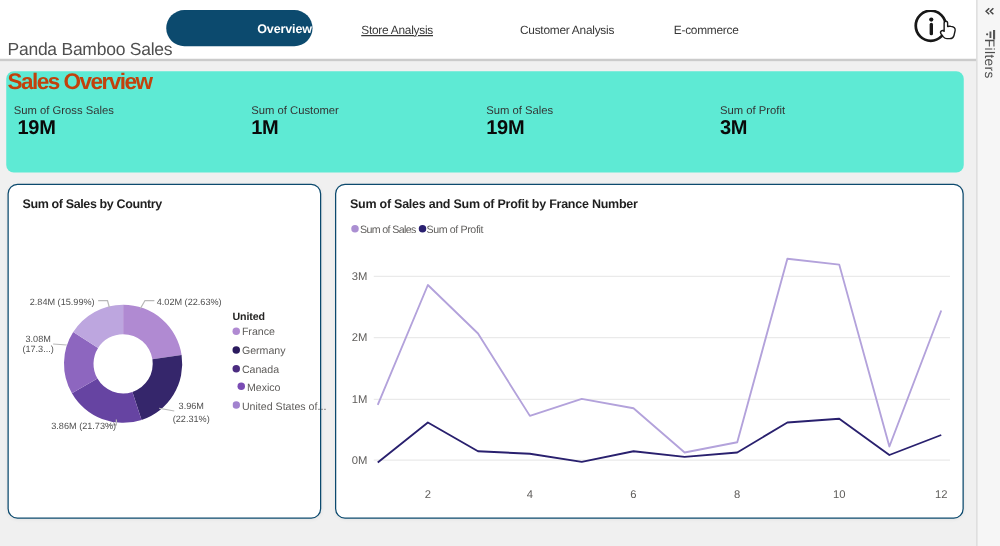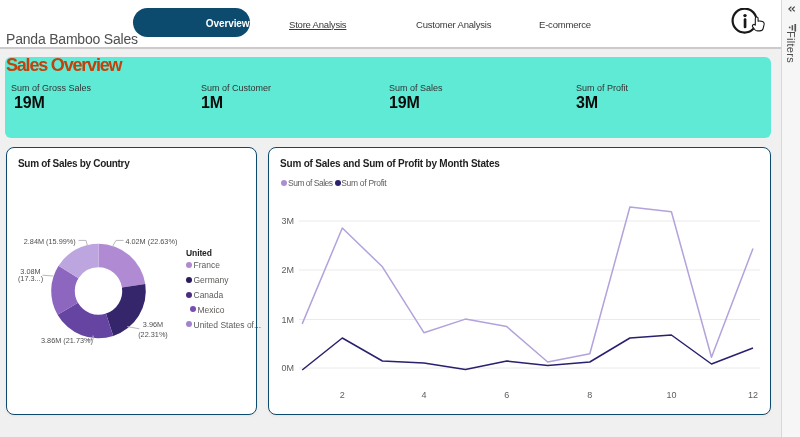--- a/index.html
+++ b/index.html
@@ -103,21 +103,21 @@
     </svg>
     <div style="position:absolute;left:179px;top:99.5px;font-size:8.5px;font-weight:700;color:#252423;letter-spacing:-0.1px;">United</div>
     <div class="leg-row" style="left:179px;top:112px;"><span class="dot" style="background:#B08AD2;"></span>France</div>
     <div class="leg-row" style="left:179px;top:127px;"><span class="dot" style="background:#2a1a5e;"></span>Germany</div>
     <div class="leg-row" style="left:179px;top:142px;"><span class="dot" style="background:#4b2c80;"></span>Canada</div>
     <div class="leg-row" style="left:183px;top:156.5px;"><span class="dot" style="background:#7a4cb4;"></span>Mexico</div>
     <div class="leg-row" style="left:179px;top:171.5px;width:77px;overflow:hidden;"><span class="dot" style="background:#a283cf;"></span>United States of...</div>
   </div>
 
   <div class="card" id="card2">
-    <div class="ctitle">Sum of Sales and Sum of Profit by Month States</div>
+    <div class="ctitle">Sum of Sales and Sum of Profit by France Number</div>
     <div style="position:absolute;left:12.3px;top:31.7px;width:6px;height:6px;border-radius:50%;background:#ab8fd2;"></div>
     <div style="position:absolute;left:19px;top:29.8px;font-size:8.5px;letter-spacing:-0.5px;color:#5f5d5b;">Sum of Sales</div>
     <div style="position:absolute;left:66px;top:31.7px;width:6px;height:6px;border-radius:50%;background:#2a2070;"></div>
     <div style="position:absolute;left:72.2px;top:29.8px;font-size:8.5px;letter-spacing:-0.3px;color:#5f5d5b;">Sum of Profit</div>
     <svg width="499" height="266" viewBox="0 0 499 266" style="position:absolute;left:0;top:0;">
       <g stroke="#eaeaea" stroke-width="1">
         <line x1="30" y1="73" x2="491" y2="73"></line>
         <line x1="30" y1="122" x2="491" y2="122"></line>
         <line x1="30" y1="171.5" x2="491" y2="171.5"></line>
         <line x1="30" y1="220" x2="491" y2="220"></line>

